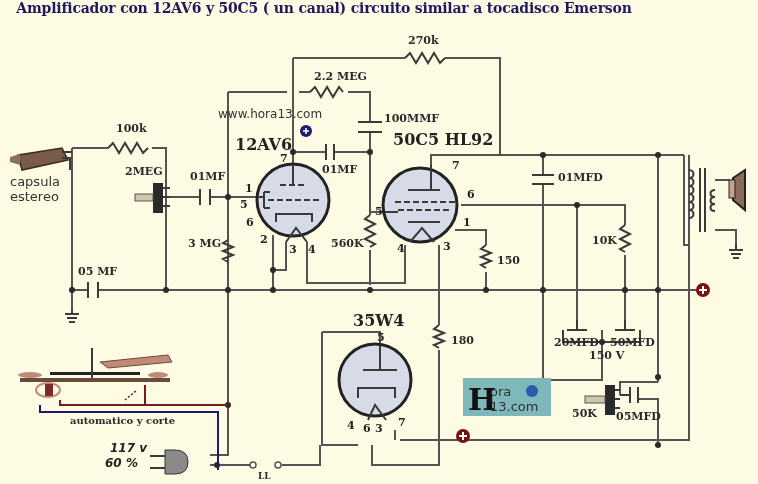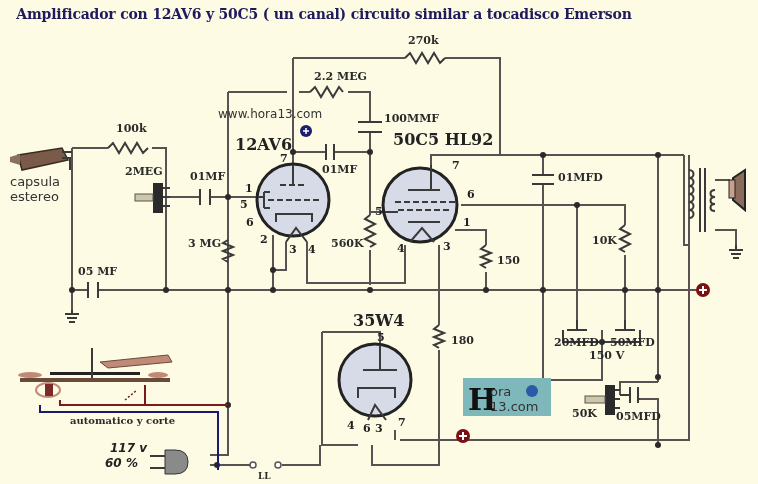--- a/index.html
+++ b/index.html
@@ -1,17 +1,17 @@
 <!DOCTYPE html>
 <html><head>
 <meta charset="utf-8">
 <style>
   html, body { margin:0; padding:0; }
   body { width:758px; height:484px; background:#fdfbe3; position:relative; overflow:hidden; font-family:"DejaVu Serif", serif; }
-  #title { position:absolute; left:0; top:6px; width:648px; text-align:center; font-family:"DejaVu Serif", serif; font-weight:bold; font-size:14px; color:#1f1a5e; letter-spacing:-0.2px; }
+  #title { position:absolute; left:0; top:0; width:648px; text-align:center; font-family:"DejaVu Serif", serif; font-weight:bold; font-size:14px; color:#1f1a5e; letter-spacing:-0.2px; }
   svg#schem { position:absolute; left:0; top:0; }
   .lbl { font-family:"DejaVu Serif", serif; font-weight:bold; font-size:11px; fill:#2a2a2a; }
   .big { font-family:"DejaVu Serif", serif; font-weight:bold; font-size:16px; fill:#222; }
   .pin { font-family:"DejaVu Serif", serif; font-weight:bold; font-size:11px; fill:#222; }
   .sans { font-family:"DejaVu Sans", sans-serif; font-size:13px; fill:#333; }
   .wire { stroke:#5a5252; stroke-width:2; fill:none; }
   .tube { stroke:#222; stroke-width:3; fill:#d7dbe8; }
   .elem { stroke:#3a3a3a; stroke-width:2; fill:none; }
   .dot { fill:#2a2a2a; }
 </style>

